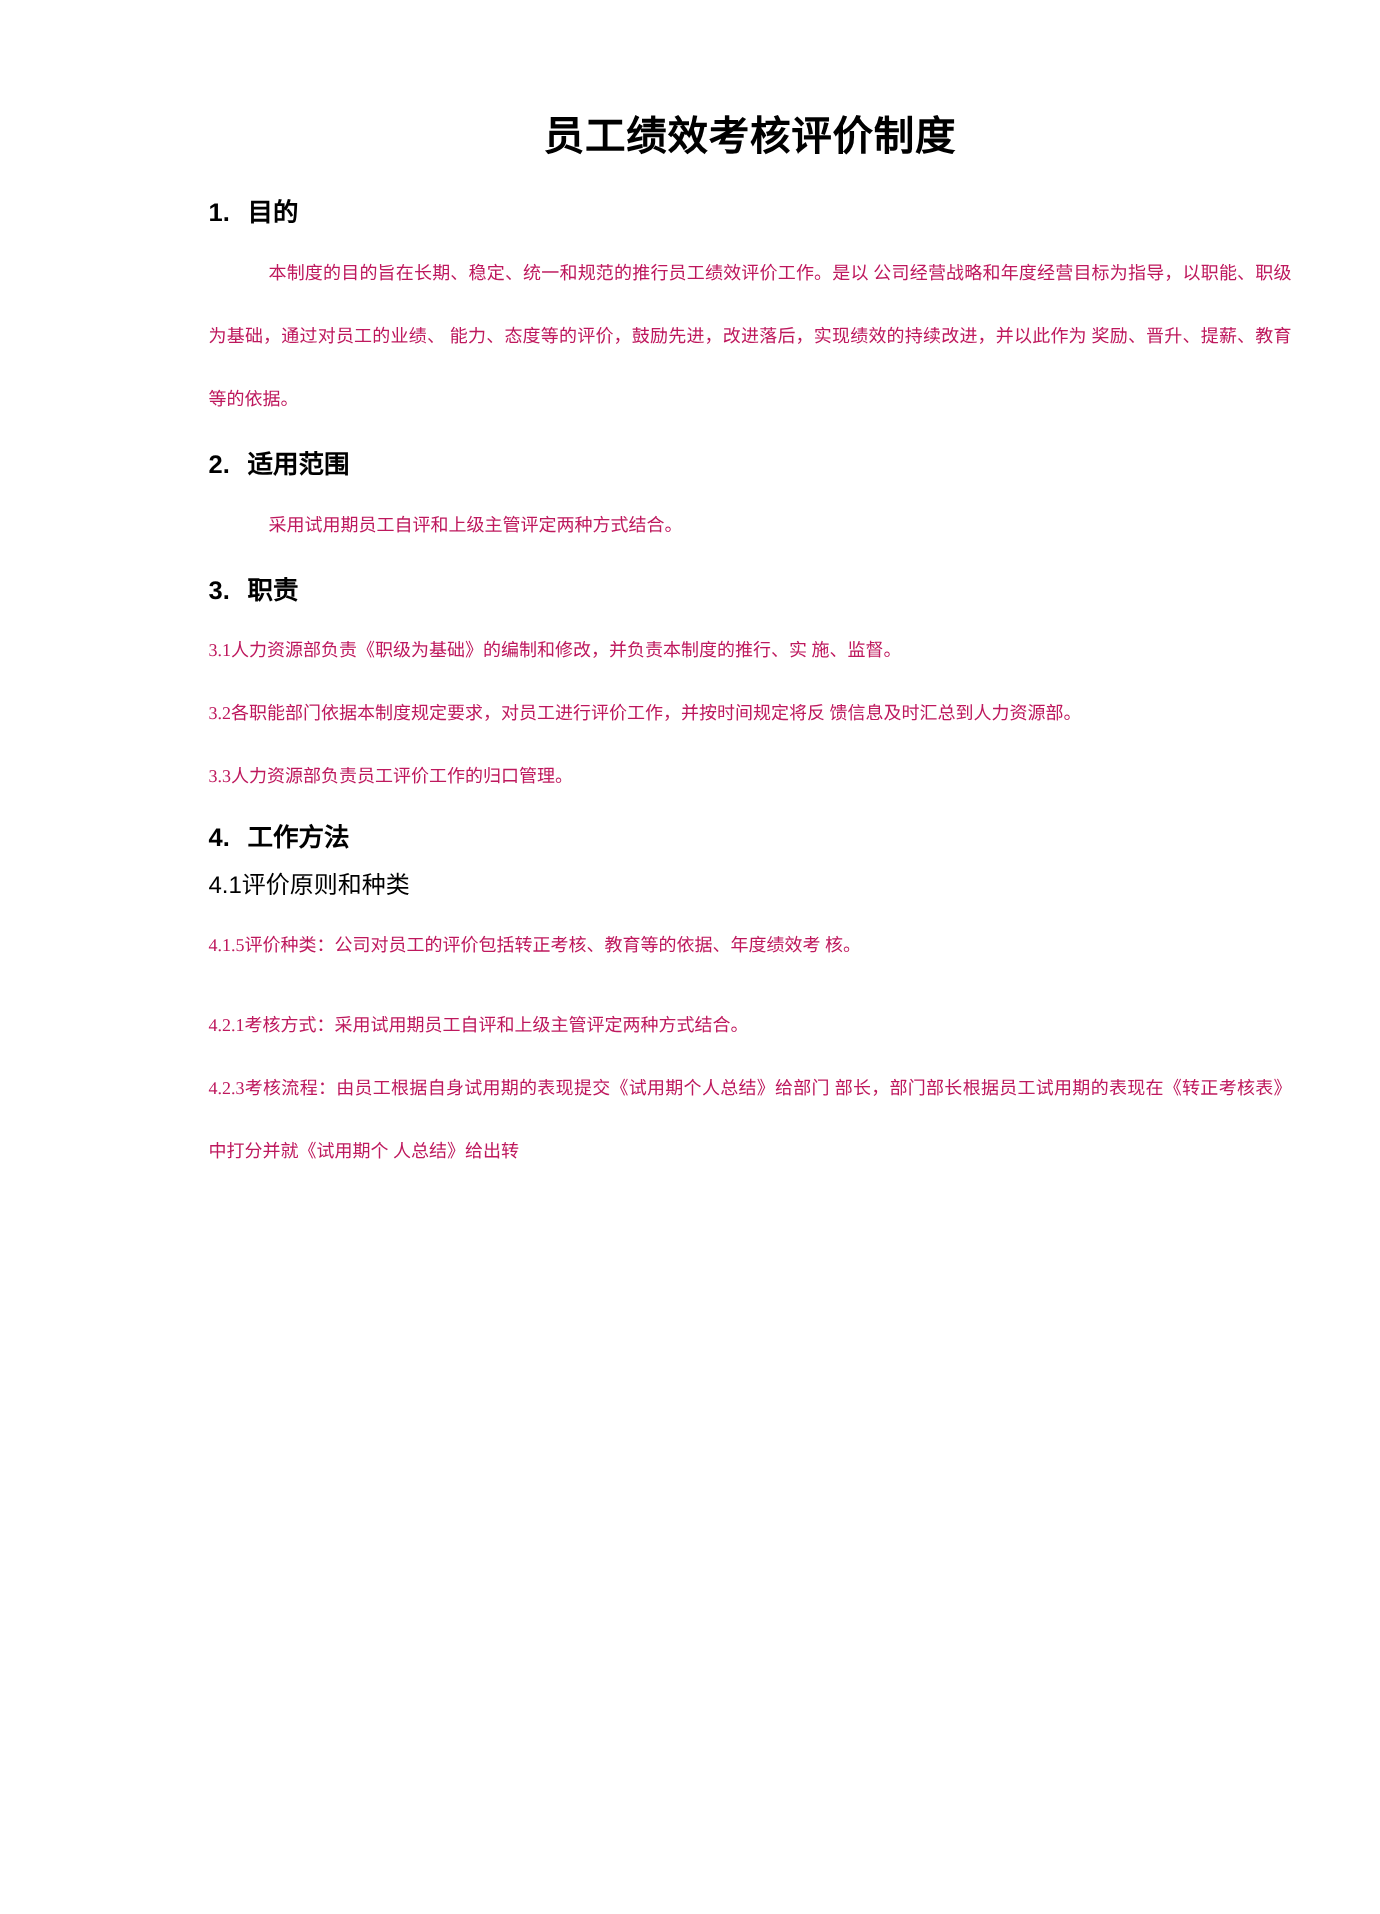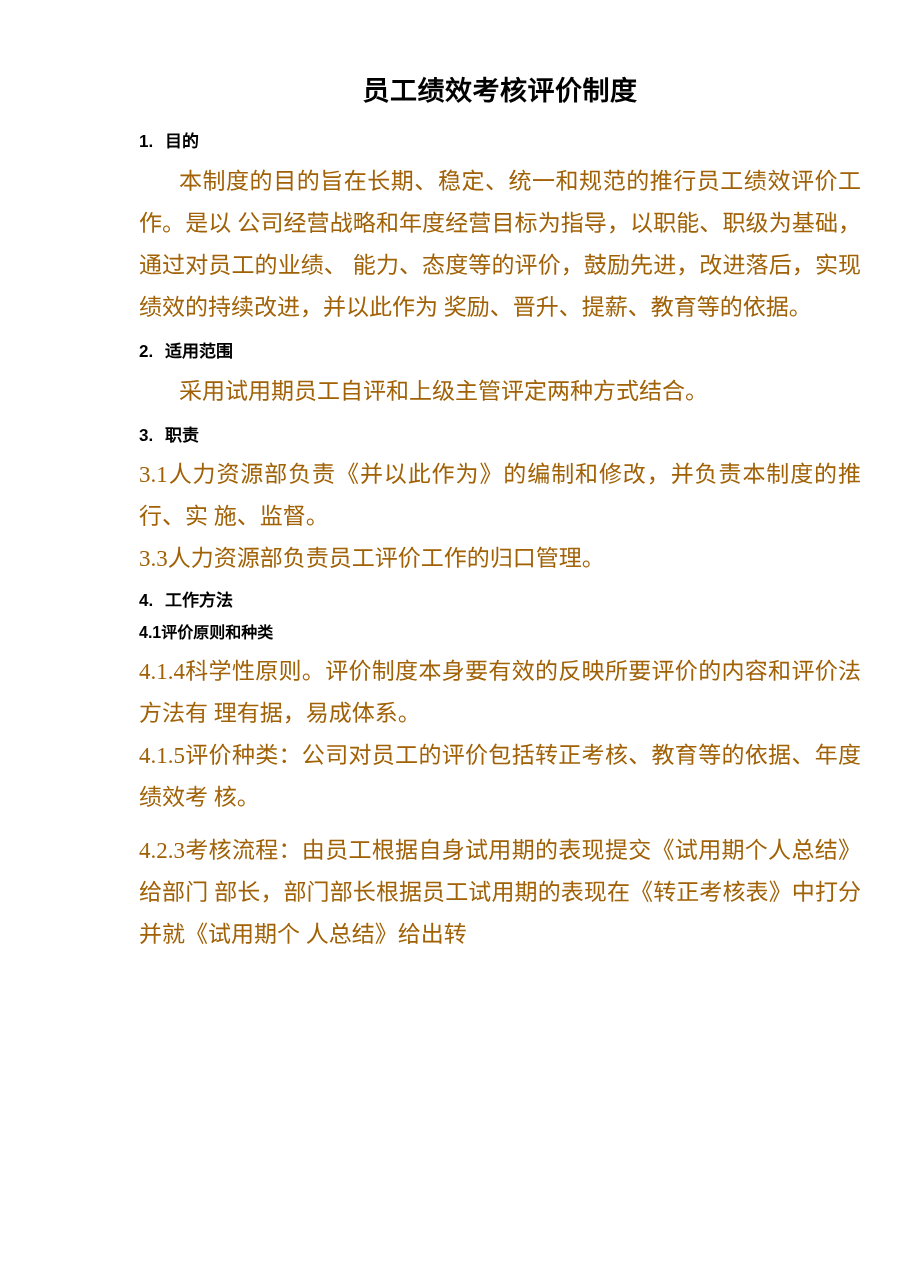--- a/index.html
+++ b/index.html
@@ -52,33 +52,33 @@
     min-width: 26px;
     display: inline-block;
   }
   .sec-heading .sec-text {
     display: inline-block;
   }
 
   
   .sub-heading {
     font-family: "Liberation Sans", "DejaVu Sans", sans-serif;
-    font-weight: bold;
+    font-weight: normal;
     font-size: 16px;
     line-height: 26px;
     color: #000000;
     margin: 0;
   }
 
   
   .body-para {
     font-family: "Liberation Serif", "DejaVu Serif", serif;
-    font-size: 23px;
+    font-size: 12px;
     line-height: 42px;
-    color: #a16207;
+    color: #be185d;
     margin: 0;
     text-align: justify;
     text-justify: inter-ideograph;
     word-break: break-all;
   }
   .body-para.indent {
     text-indent: 40px;
   }
 
   
@@ -115,36 +115,37 @@
     <div class="gap-h-body"></div>
     <p class="body-para indent">采用试用期员工自评和上级主管评定两种方式结合。</p>
 
     <div class="gap-body-h"></div>
 
     <div class="sec-heading">
       <span class="sec-num">3.</span>
       <span class="sec-text">职责</span>
     </div>
     <div class="gap-h-body-s"></div>
-    <p class="body-para">3.1人力资源部负责《并以此作为》的编制和修改，并负责本制度的推行、实 施、监督。</p>
+    <p class="body-para">3.1人力资源部负责《职级为基础》的编制和修改，并负责本制度的推行、实 施、监督。</p>
+    <p class="body-para">3.2各职能部门依据本制度规定要求，对员工进行评价工作，并按时间规定将反 馈信息及时汇总到人力资源部。</p>
     <p class="body-para">3.3人力资源部负责员工评价工作的归口管理。</p>
 
     <div class="gap-sub"></div>
 
     <div class="sec-heading">
       <span class="sec-num">4.</span>
       <span class="sec-text">工作方法</span>
     </div>
 
     <div class="gap-sub-small"></div>
 
     <div class="sub-heading">4.1评价原则和种类</div>
     <div class="gap-h-body-s"></div>
-    <p class="body-para">4.1.4科学性原则。评价制度本身要有效的反映所要评价的内容和评价法方法有 理有据，易成体系。</p>
     <p class="body-para">4.1.5评价种类：公司对员工的评价包括转正考核、教育等的依据、年度绩效考 核。</p>
 
     <div class="gap-sub-small"></div>
 
     <div class="gap-h-body-s"></div>
+    <p class="body-para">4.2.1考核方式：采用试用期员工自评和上级主管评定两种方式结合。</p>
     <p class="body-para">4.2.3考核流程：由员工根据自身试用期的表现提交《试用期个人总结》给部门 部长，部门部长根据员工试用期的表现在《转正考核表》中打分并就《试用期个 人总结》给出转</p>
 
   </div>
 </div>
 
 </body></html>

